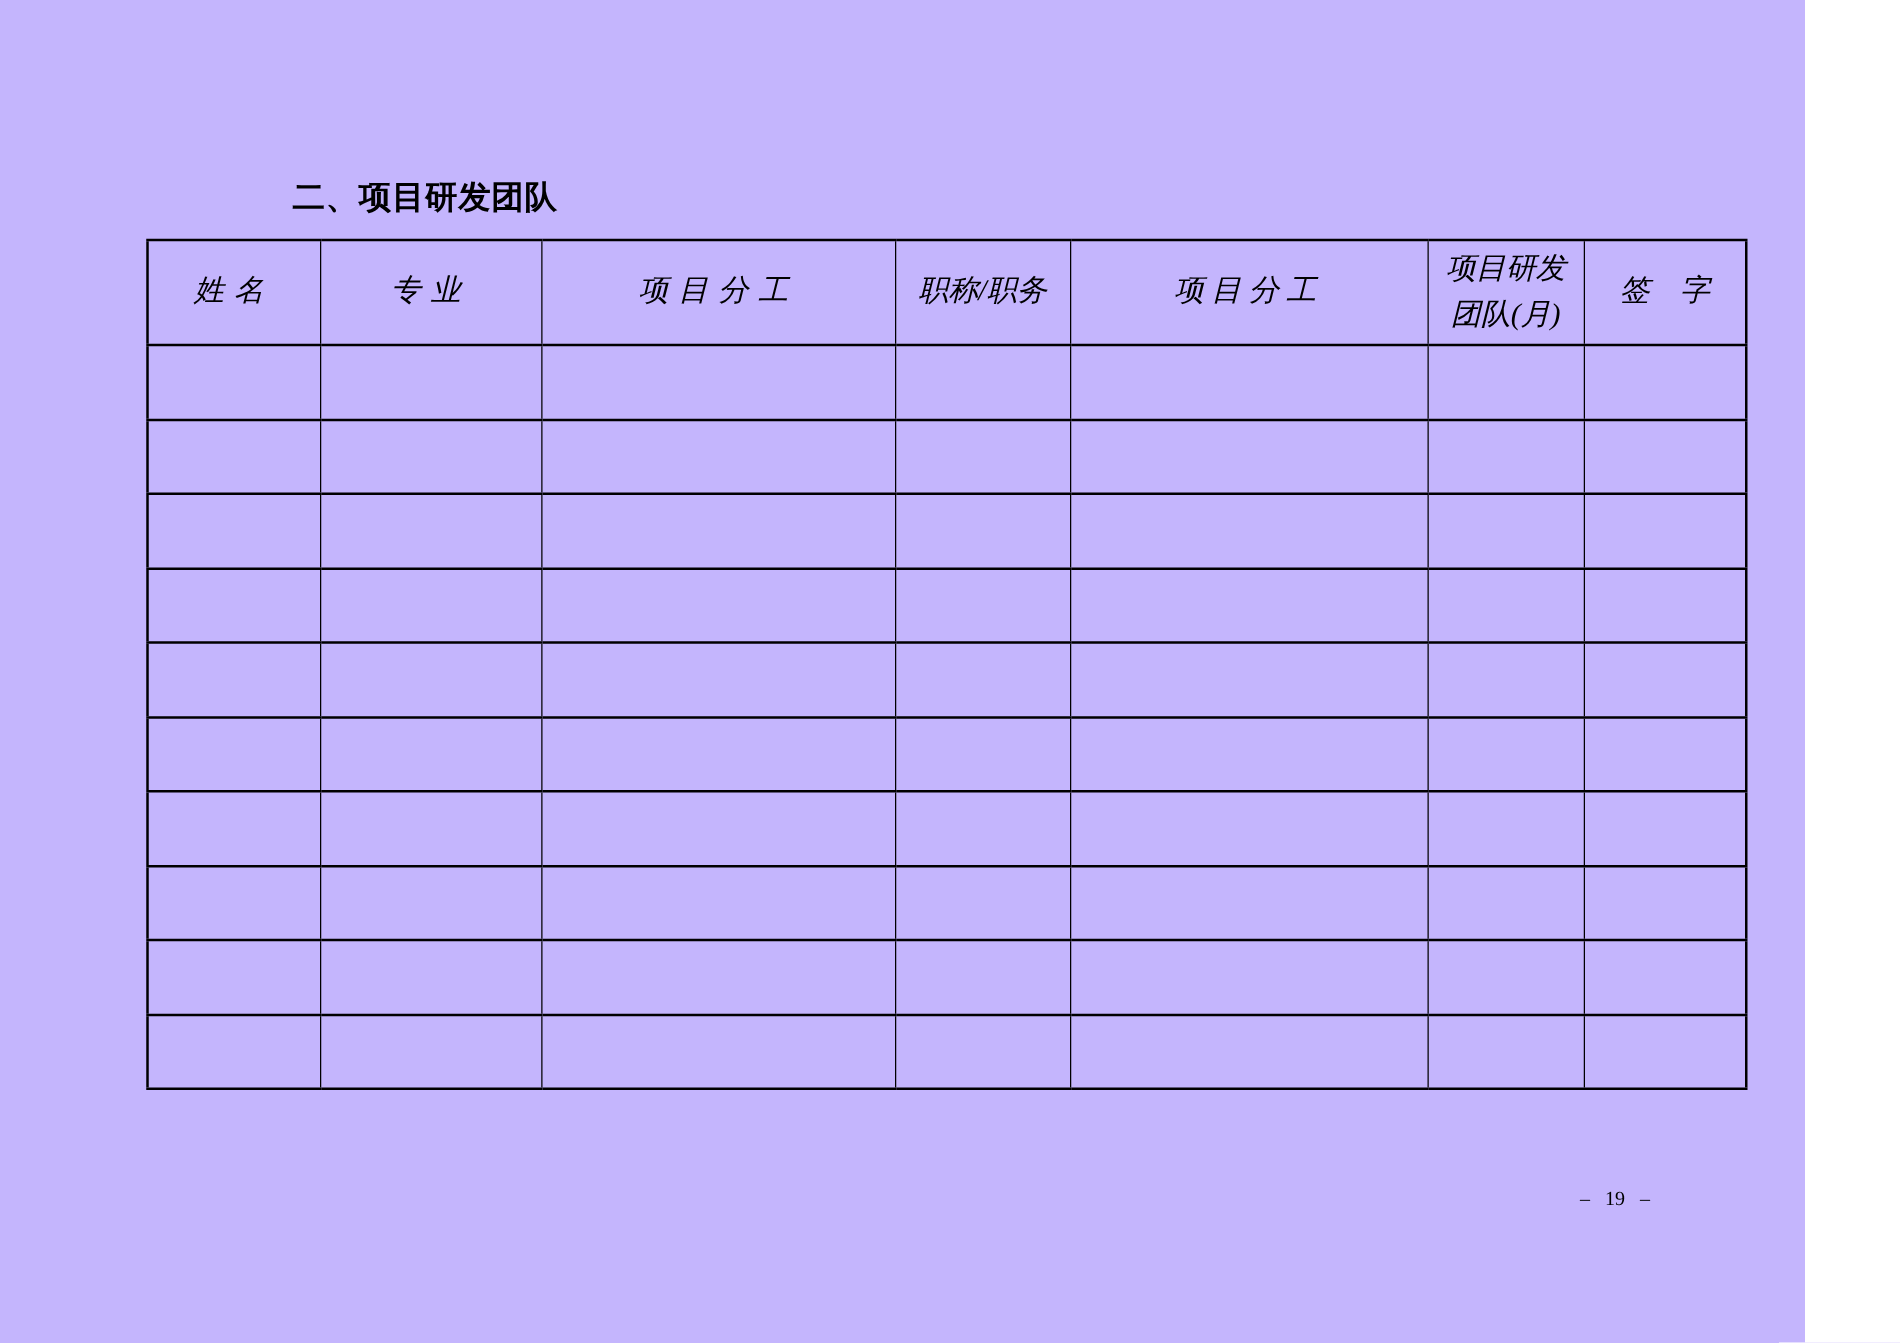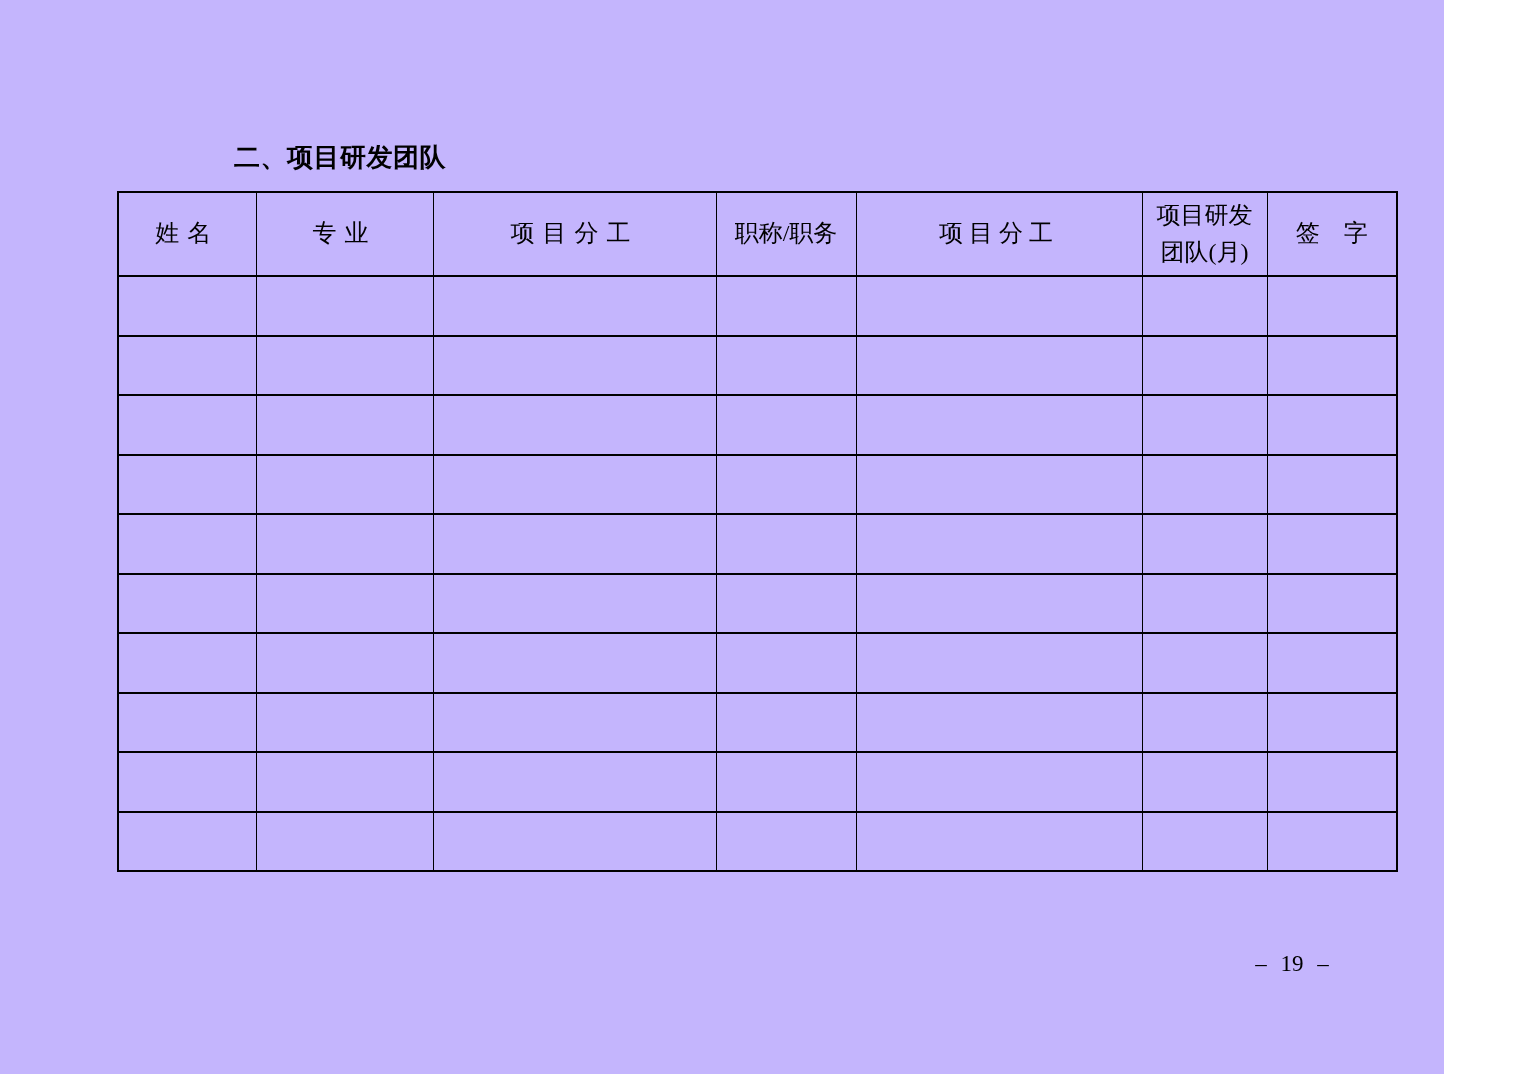--- a/index.html
+++ b/index.html
@@ -29,20 +29,21 @@
     white-space: nowrap;
   }
   table.team-table {
     position: absolute;
     left: 117px;
     top: 191px;
     width: 1279px;
     border-collapse: collapse;
     table-layout: fixed;
     border: 2px solid #000000;
+    font-style: italic;
   }
   table.team-table th,
   table.team-table td {
     border: 1px solid #000000;
     border-top-width: 2px;
     border-bottom-width: 2px;
     padding: 0 6px;
     text-align: center;
     vertical-align: middle;
     font-family: "Liberation Serif", serif;
@@ -62,21 +63,21 @@
   table.team-table thead th:nth-child(4),
   table.team-table thead th:nth-child(6),
   table.team-table thead th:nth-child(7) { letter-spacing: 0; }
   .page-number {
     position: absolute;
     left: 1222px;
     top: 951px;
     width: 140px;
     text-align: center;
     font-family: "Liberation Serif", serif;
-    font-size: 23px;
+    font-size: 16px;
     color: #000000;
     word-spacing: 8px;
     white-space: nowrap;
   }
 </style>
 </head>
 <body>
 
 <div class="page">
 

